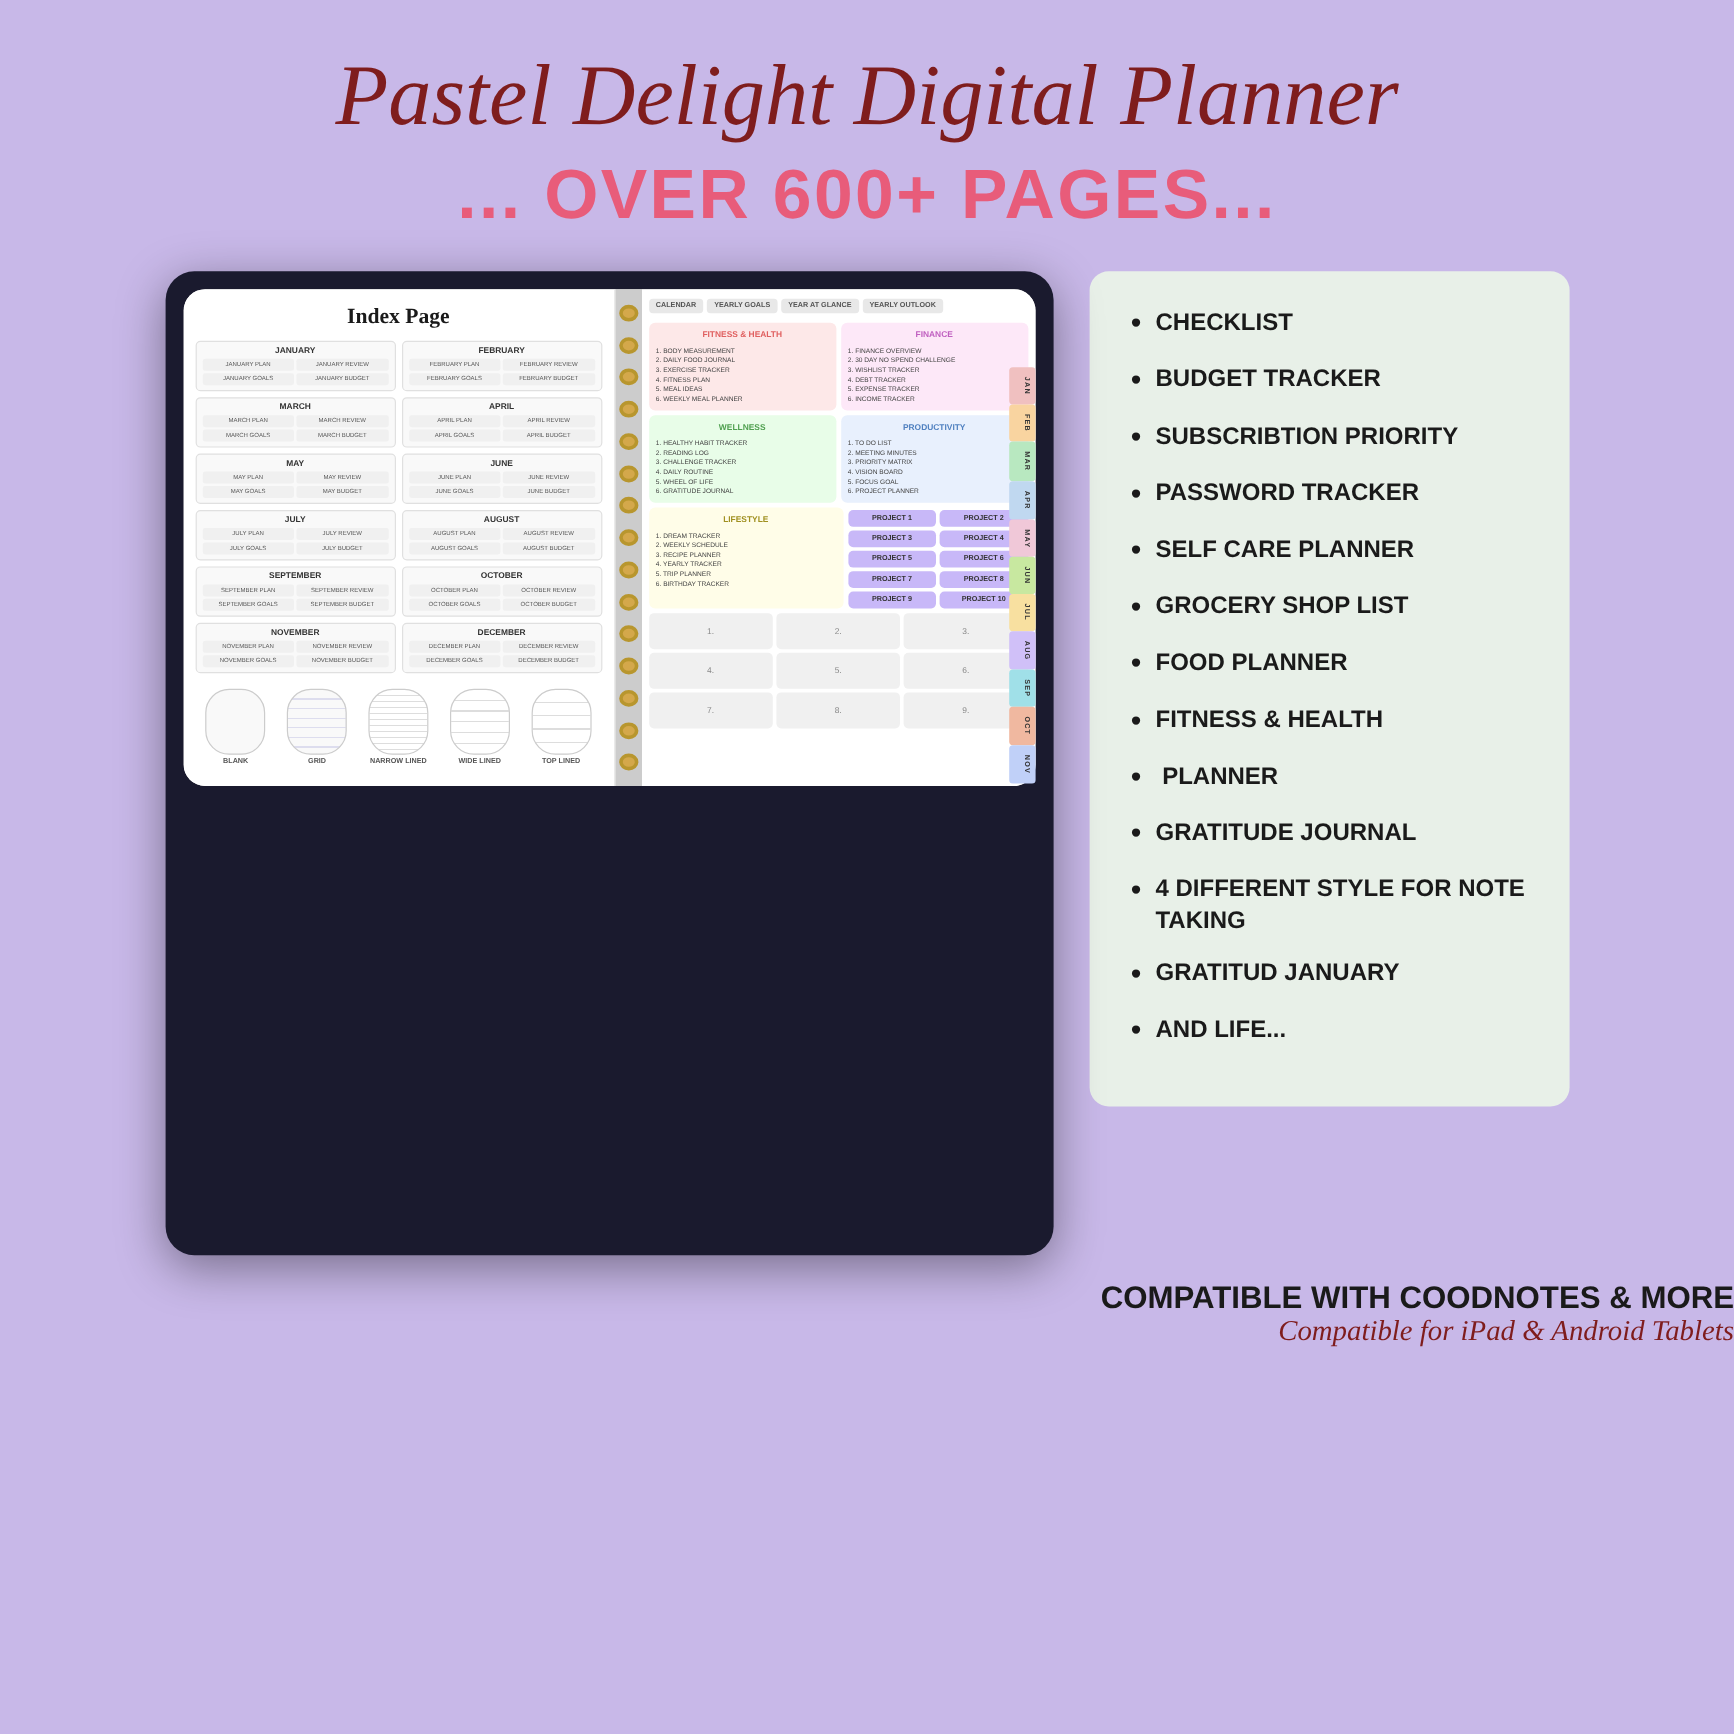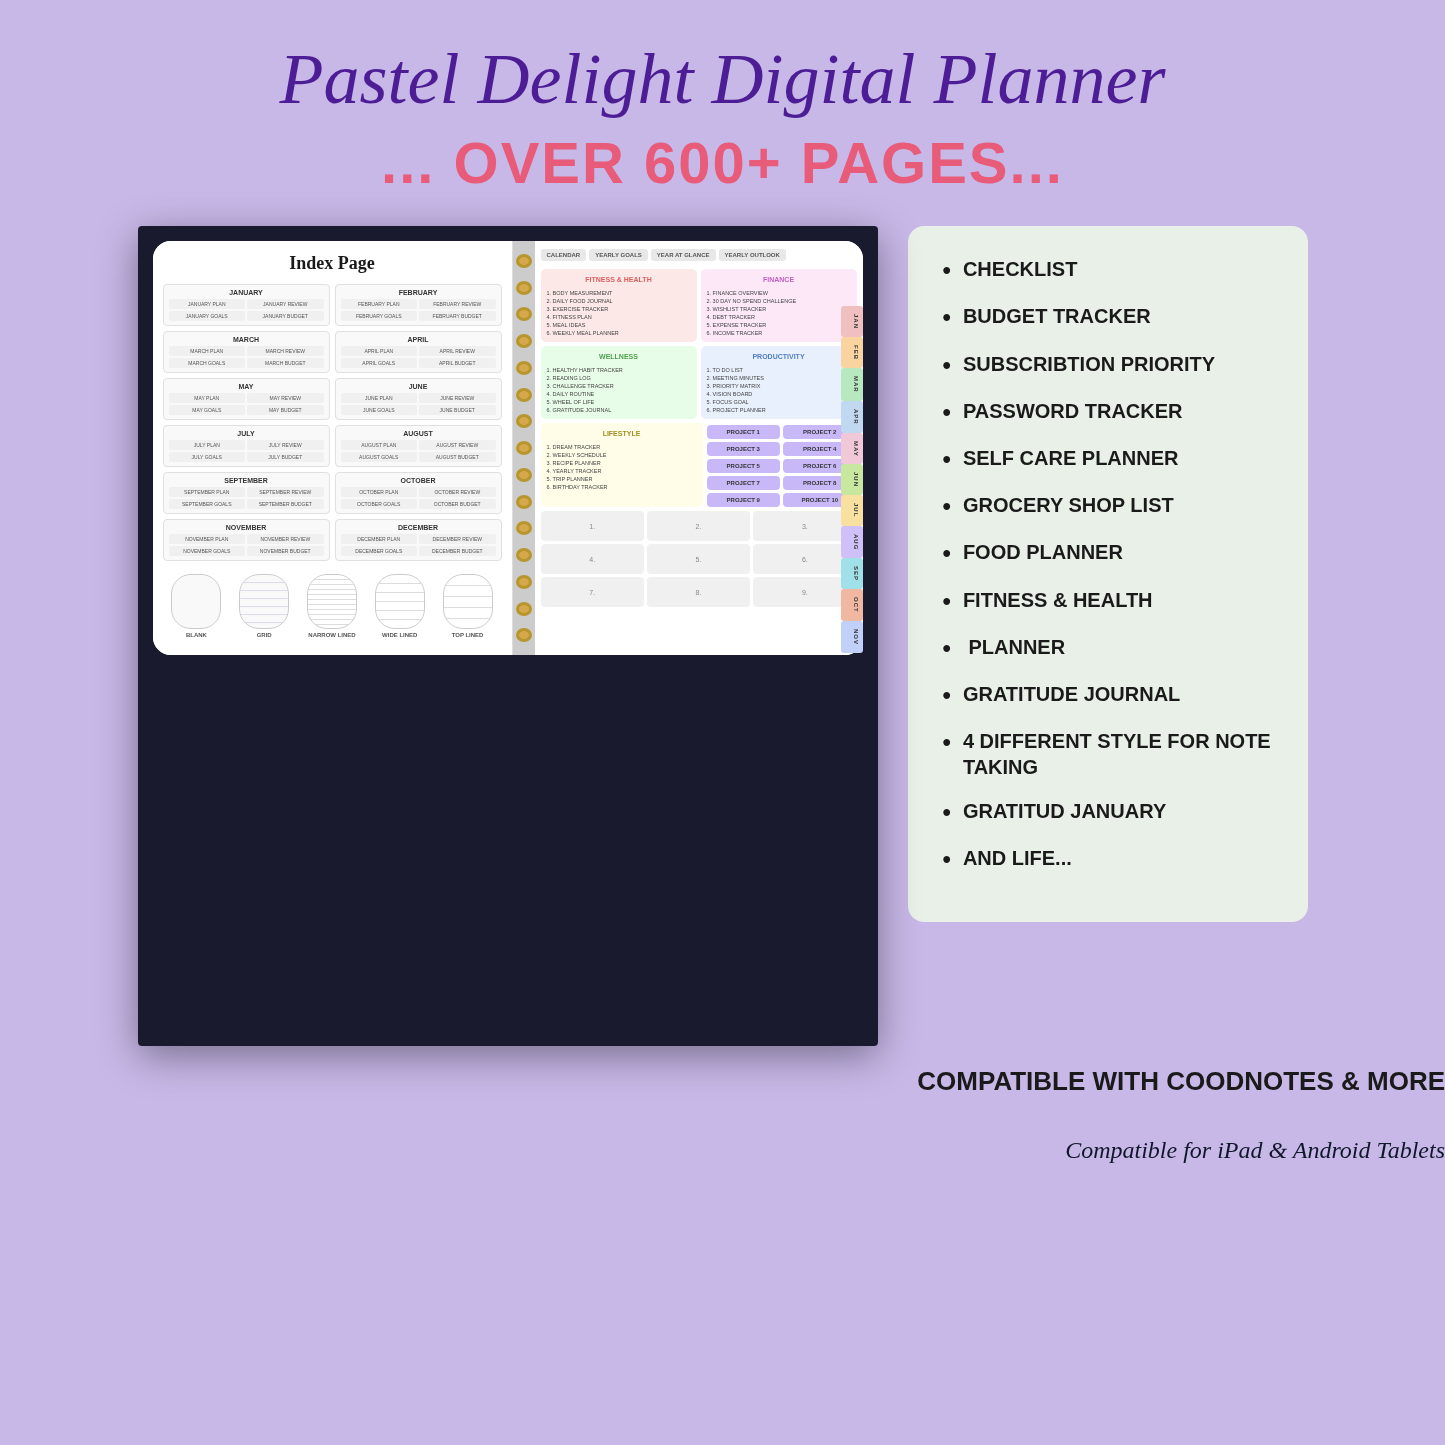--- a/index.html
+++ b/index.html
@@ -9,21 +9,21 @@
       background: #c8b8e8;
       font-family: Arial, sans-serif;
       overflow: hidden;
       position: relative;
     }
 
     .main-title {
       text-align: center;
       font-family: Georgia, 'Times New Roman', serif;
       font-size: 72px;
-      color: #4c1d95;
+      color: #7f1d1d;
       padding-top: 40px;
       font-style: italic;
       font-weight: normal;
       line-height: 1.1;
     }
 
     .subtitle {
       text-align: center;
       font-family: Arial, sans-serif;
       font-size: 58px;
@@ -40,21 +40,21 @@
       justify-content: center;
       padding: 30px 40px 0 40px;
       gap: 30px;
     }
 
     
     .tablet {
       width: 740px;
       min-height: 820px;
       background: #1a1a2e;
-      border-radius: 4px;
+      border-radius: 24px;
       padding: 15px;
       box-shadow: 0 10px 40px rgba(0,0,0,0.4);
       position: relative;
     }
 
     .tablet-screen {
       background: #f5f5f0;
       border-radius: 18px;
       width: 100%;
       height: 100%;
@@ -356,24 +356,23 @@
     }
 
     .footer-main {
       font-size: 26px;
       font-weight: 900;
       color: #1a1a1a;
     }
 
     .footer-sub {
       font-size: 24px;
-      color: #0f172a;
+      color: #7f1d1d;
       font-family: Georgia, serif;
       font-style: italic;
-      margin-top: 40px;
     }
 
     .main-content-area {
       display: flex;
       flex-direction: row;
       gap: 4px;
     }
   </style>
 </head>
 <body>

